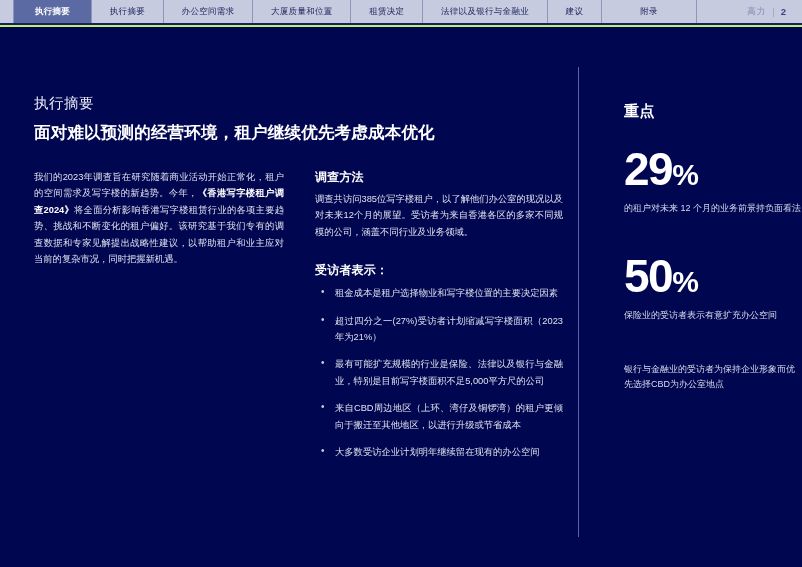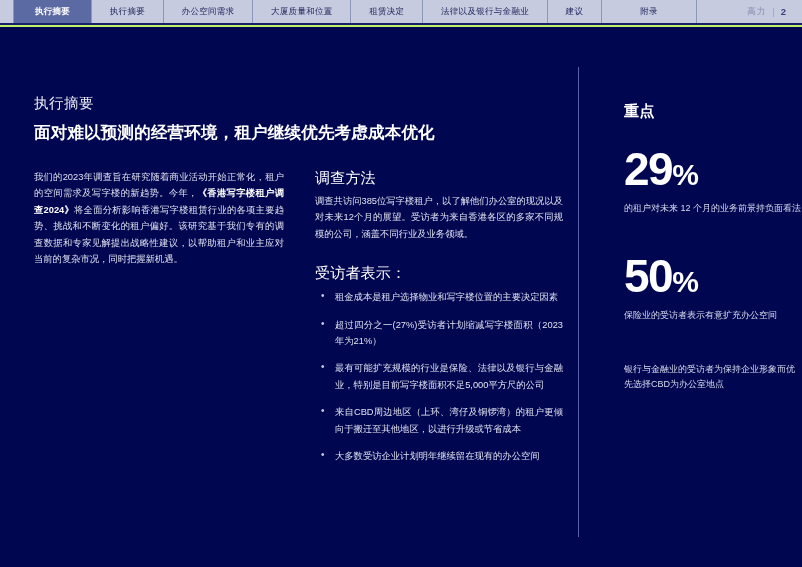--- a/index.html
+++ b/index.html
@@ -135,22 +135,22 @@
   .body-par {
     font-size: 9.3px;
     line-height: 16.4px;
     color: #dfe2f0;
     text-align: justify;
     margin-bottom: 15px;
   }
   .body-par b { font-weight: bold; color: #ffffff; }
 
   .sec-head {
-    font-size: 15px;
-    font-weight: normal;
+    font-size: 12px;
+    font-weight: bold;
     color: #ffffff;
     margin-bottom: 5px;
     letter-spacing: 0.2px;
   }
   .sec-head.sp { margin-top: 22px; }
 
   ul.bullets {
     list-style: none;
     margin-top: 6px;
   }

